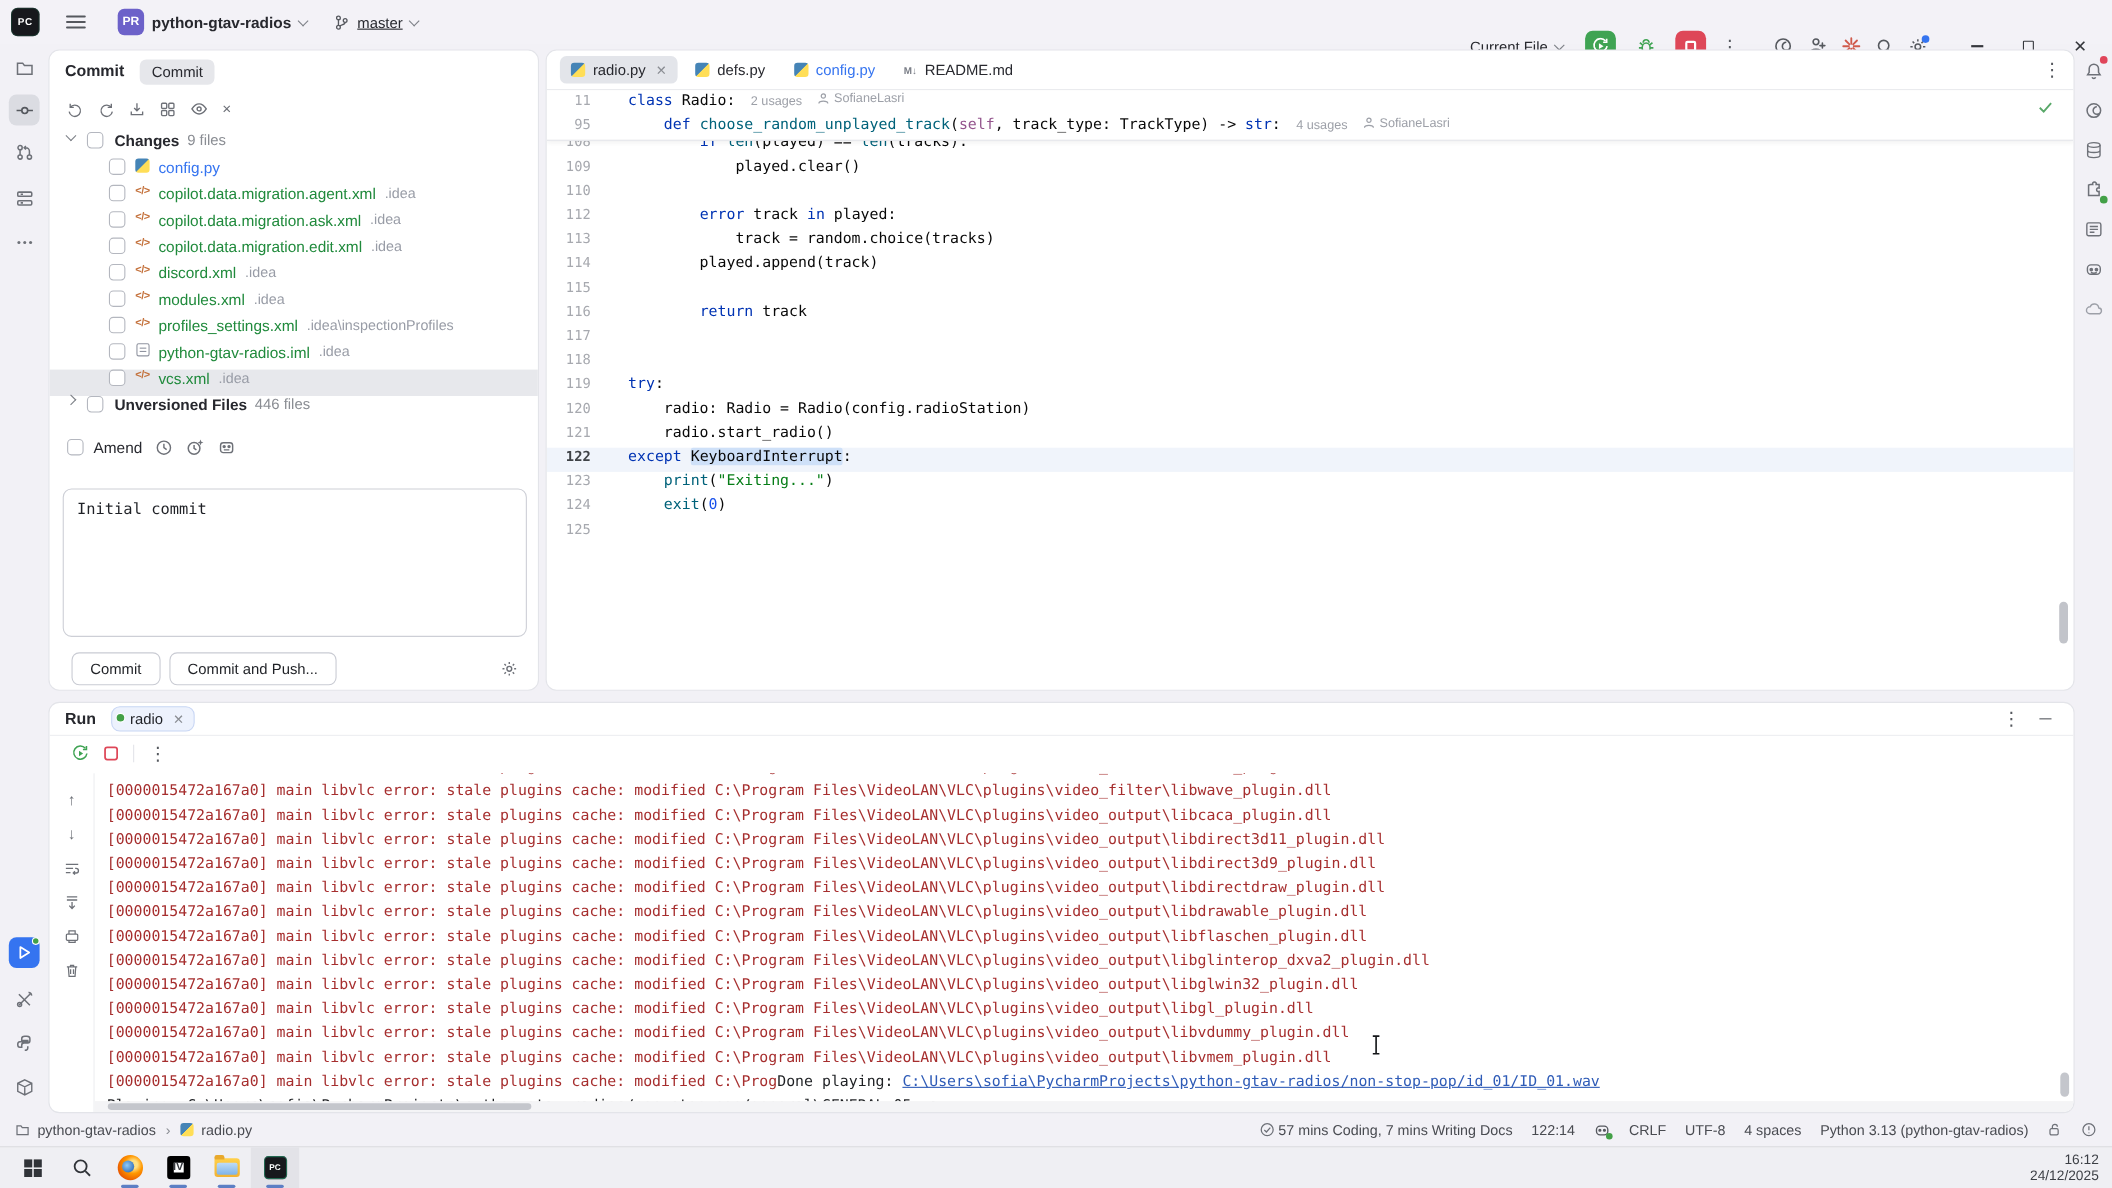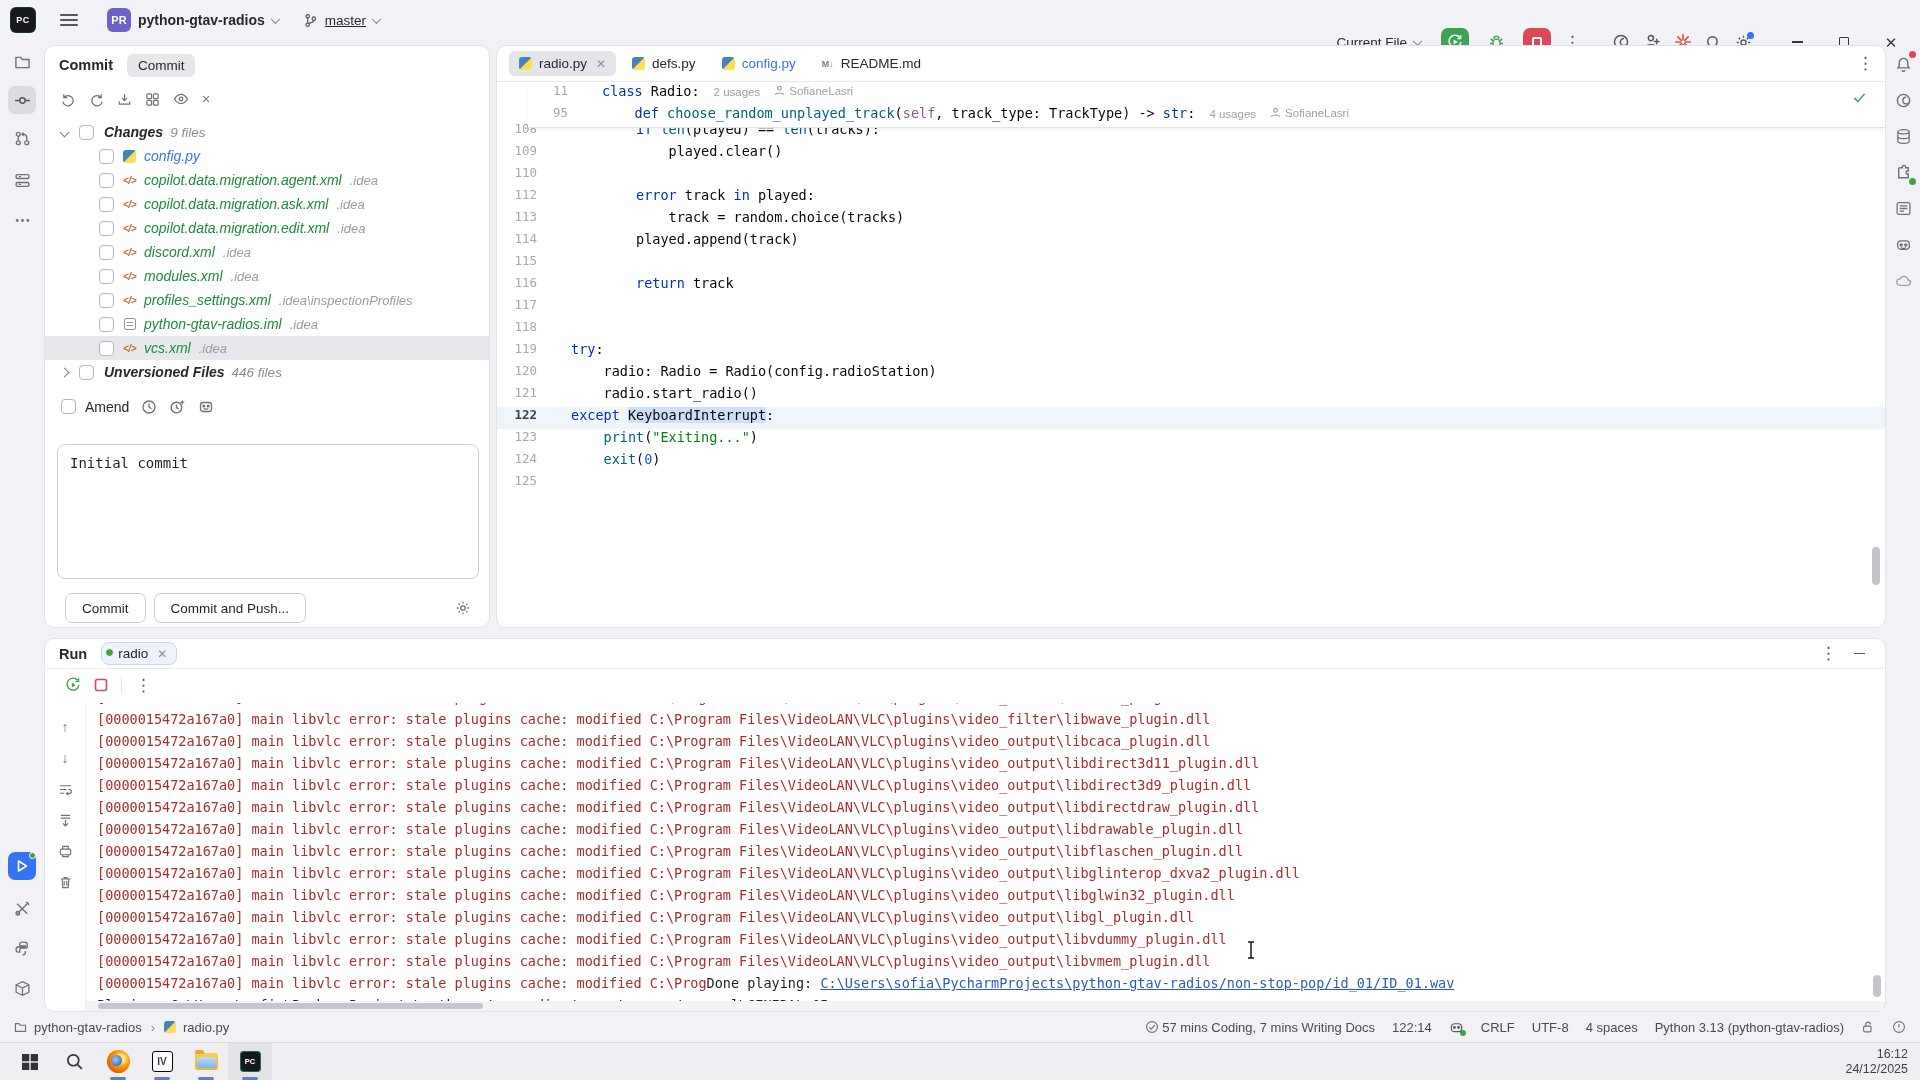--- a/index.html
+++ b/index.html
@@ -43,21 +43,21 @@
   .card { position:absolute; background:#fff; border:1px solid #E3E4E9; border-radius:10px; }
 
   
   #commit-card { left:44px; top:45px; width:446px; height:583px; overflow:hidden; }
   .cp-header { height:38px; display:flex; align-items:center; gap:14px; padding:0 14px; }
   .cp-title { font-size:14.5px; font-weight:700; color:#27282E; }
   .cp-tab { font-size:13.5px; color:#27282E; background:#E6E7EB; padding:4px 11px; border-radius:6px; cursor:pointer; }
   .cp-toolbar { height:30px; display:flex; align-items:center; gap:13px; padding:0 16px; color:#6E7178; }
   .cp-toolbar > span { cursor:pointer; display:flex; }
   .tree { margin-top:6px; }
-  .tree-row { height:24px; display:flex; align-items:center; font-size:14px; cursor:pointer;font-style:italic; }
+  .tree-row { height:24px; display:flex; align-items:flex-start; font-size:14px; cursor:pointer; }
   .tree-row.selected { background:#E7E8EC; }
   .tw-chev { width:7px; height:7px; border-right:1.5px solid #7D8087; border-bottom:1.5px solid #7D8087; margin-left:16px; flex:none; }
   .tw-chev.open { transform:rotate(45deg); }
   .tw-chev.closed { transform:rotate(-45deg); }
   .cb { width:15px; height:15px; border:1.5px solid #B4B7BF; border-radius:4px; background:#fff; flex:none; margin-left:11px; cursor:pointer; }
   .grp-label { font-weight:700; color:#27282E; margin-left:10px; }
   .grp-count { color:#8A8D93; margin-left:7px; font-size:13.5px; }
   .file-row .cb { margin-left:54px; }
   .file-ic { margin-left:8px; flex:none; display:flex; align-items:center; justify-content:center; width:15px; }
   .fname { margin-left:7px; }
@@ -88,21 +88,21 @@
   #code-region { position:absolute; top:36px; left:0; right:0; bottom:0; overflow:hidden; }
   .code-line { height:22px; line-height:22px; display:flex; font:13.5px "DejaVu Sans Mono",monospace; color:#080808; }
   .code-line .ln { flex:0 0 46px; text-align:right; padding-right:6px; color:#A7A9AF; font-size:12.5px; }
   .code-line.current .ln { color:#3F4247; font-weight:700; }
   .code-line .ctext { padding-left:28px; white-space:pre; }
   .code-line.current { background:#F0F4FB; }
   .tk-k { color:#0033B3; } .tk-f { color:#00627A; } .tk-s { color:#94558D; }
   .tk-t { color:#067D17; } .tk-n { color:#1750EB; } .tk-b { color:#00627A; } .tk-p { color:#080808; }
   .tk-y { color:#0033B3; }
   .tk-hl { background:#CEE0F8; border-radius:2px; }
-  #sticky-lines { position:absolute; top:0; left:0; right:0; background:#fff; border-bottom:1px solid #E3E4E9; box-shadow:0 2px 4px rgba(31,33,38,.06); z-index:3; padding-top:1px;margin-left:31px; }
+  #sticky-lines { position:absolute; top:0; left:0; right:0; background:#fff; border-bottom:1px solid #E3E4E9; box-shadow:0 2px 4px rgba(31,33,38,.06); z-index:3; padding-top:1px; }
   #code-lines { position:absolute; top:39px; left:0; right:0; z-index:1; }
   .inlay { font:11.5px "Liberation Sans",sans-serif; color:#9DA0A8; margin-left:14px; display:inline-flex; align-items:center; gap:4px; }
   .inspect-ok { position:absolute; top:8px; right:18px; z-index:4; cursor:pointer; }
   .vscroll { position:absolute; right:5px; width:8px; border-radius:4px; background:#C2C4CA; z-index:5; }
 
   
   #run-card { left:44px; top:638px; width:1842px; height:374px; overflow:hidden; }
   .run-header { height:30px; display:flex; align-items:center; padding:0 14px; gap:14px; border-bottom:1px solid #EDEEF1; }
   .run-title { font-size:14.5px; font-weight:700; color:#27282E; }
   .run-tab { display:flex; align-items:center; gap:7px; background:#EDF2FD; border:1px solid #C8D6F4; border-radius:8px; padding:3px 9px; font-size:13.5px; cursor:pointer; }
@@ -131,21 +131,21 @@
   .sb-right { margin-left:auto; display:flex; align-items:center; gap:17px; }
   .sb-item { display:flex; align-items:center; gap:3px; cursor:pointer; white-space:nowrap; }
 
   
   #taskbar { position:absolute; left:0; top:1042px; width:1920px; height:38px; background:#EFEFF3; border-top:1px solid #DCDCE0; display:flex; align-items:center; }
   .tile { width:44px; height:38px; display:flex; align-items:center; justify-content:center; position:relative; cursor:pointer; }
   .tile.active { background:#E3E3E8; }
   .tile .underline { position:absolute; bottom:1px; left:14px; width:16px; height:3px; border-radius:2px; background:#5D7FC4; }
   .ff-ic { width:23px; height:23px; border-radius:50%; background:radial-gradient(circle at 62% 38%,#ffe082 0 18%,#ff9800 40%,#e65100 78%,#b71c1c 100%); position:relative; }
   .ff-ic:after { content:""; position:absolute; left:4px; top:5px; width:11px; height:11px; border-radius:50%; background:radial-gradient(circle at 40% 40%,#90caf9,#1a56a8); }
-  .iv-ic { width:21px; height:21px; background:#fff; border:1px solid #000000; border-radius:3px; font-size:10px; font-weight:700; color:#3A3D42; display:flex; align-items:center; justify-content:center; }
+  .iv-ic { width:21px; height:21px; background:#fff; border:6px solid #000000; border-radius:3px; font-size:10px; font-weight:700; color:#3A3D42; display:flex; align-items:center; justify-content:center; }
   .folder-ic { width:23px; height:17px; background:linear-gradient(#FFD04A,#F2B233); border-radius:2px 3px 3px 3px; position:relative; }
   .folder-ic:before { content:""; position:absolute; top:-3px; left:0; width:9px; height:4px; background:#E8A92C; border-radius:2px 2px 0 0; }
   .folder-ic:after { content:""; position:absolute; left:2px; top:4px; right:2px; bottom:2px; background:linear-gradient(#BFDCF7,#7EB3E8); border-radius:2px; }
   .pc-tile-ic { width:21px; height:21px; background:#17181C; border-radius:4px; color:#fff; font-size:7.5px; font-weight:700; display:flex; align-items:center; justify-content:center; box-shadow:inset 0 0 0 1px #35e0a066; }
   .clock { margin-left:auto; padding-right:12px; text-align:right; font-size:12.5px; color:#3C3F45; line-height:15px; cursor:default; }
 </style>
 </head>
 <body>
 
 <header id="titlebar">

